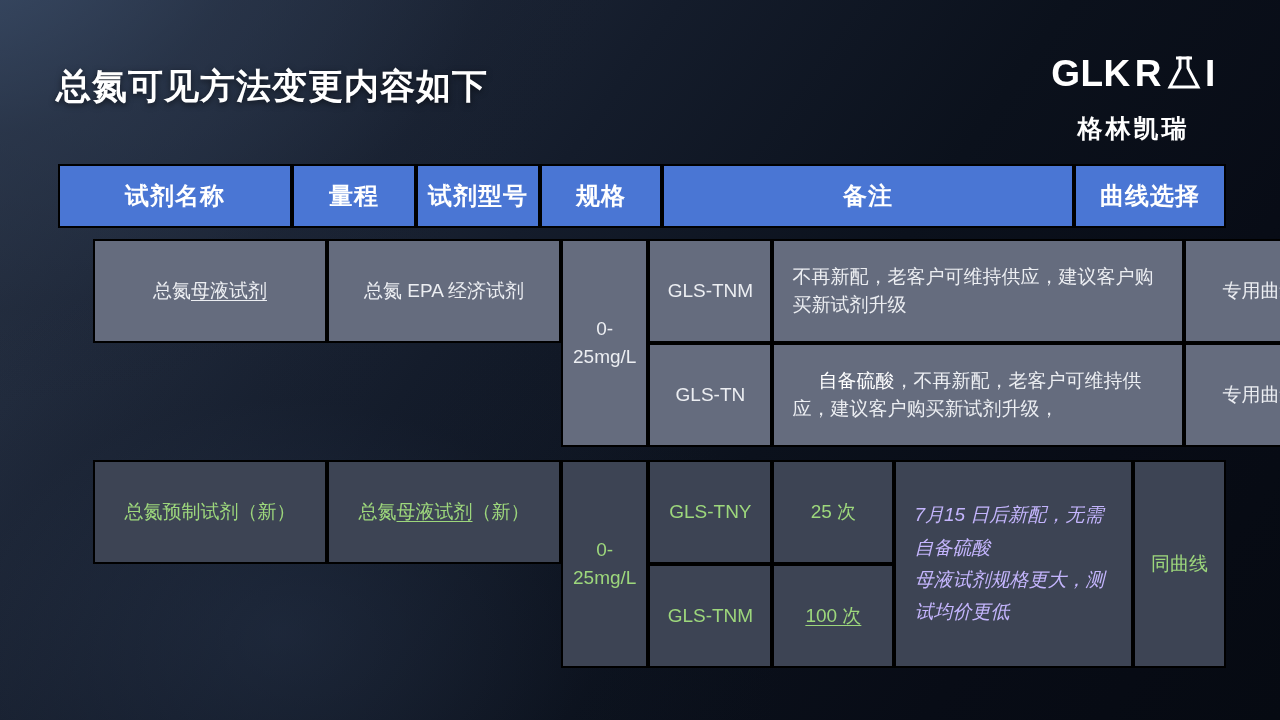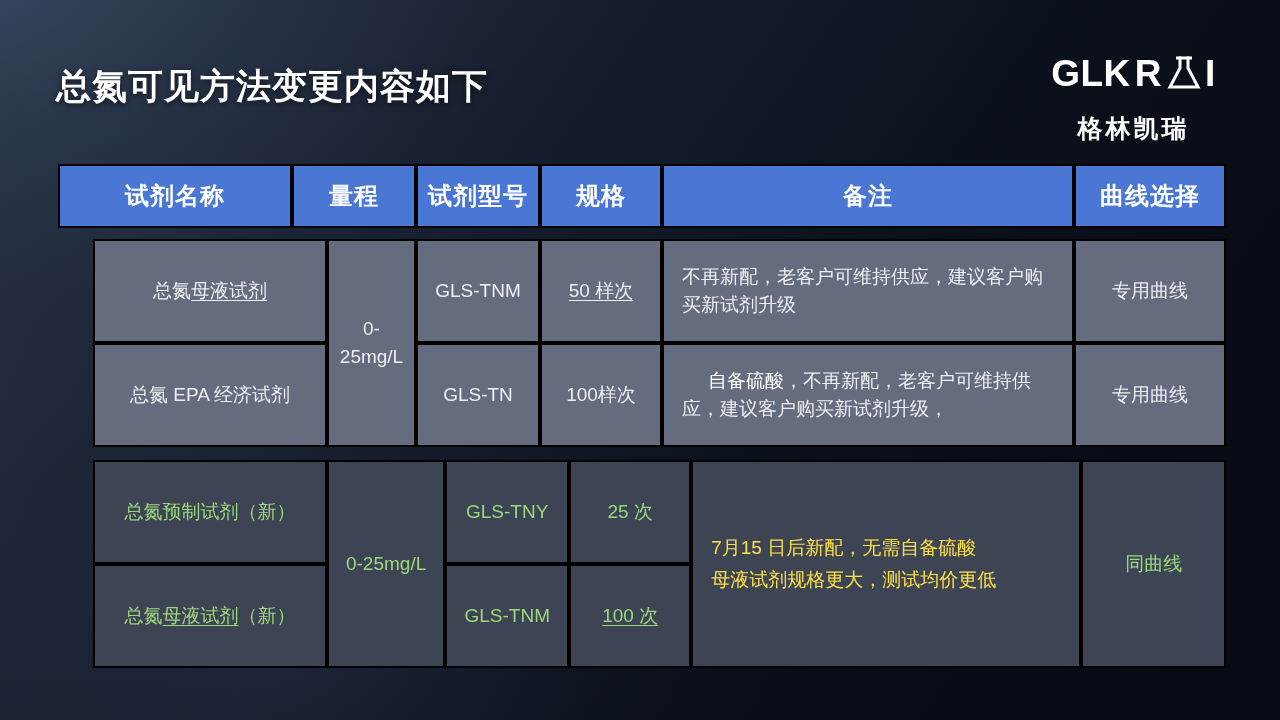--- a/index.html
+++ b/index.html
@@ -117,21 +117,21 @@
     color: #ffffff;
     font-size: 24px;
     font-weight: bold;
     letter-spacing: 1px;
   }
 
   
   .section { display: flex; width: 100%; }
   .section + .section { margin-top: 13px; }
 
-  .sect-left   { display: flex; flex-direction: column; padding-left: 35px; }
+  .sect-left   { display: flex; flex-direction: row; padding-left: 35px; }
   .sect-rows   { display: flex; flex-direction: column; }
 
   .band-old .cell { background: #656c7e; color: #eceef2; }
   .band-new .cell { background: #3d4454; color: #9dd77c; }
 
   .r-tall { height: 104px; }
 
   .note-cell {
     justify-content: flex-start;
     text-align: left;
@@ -140,23 +140,24 @@
   }
   .note-cell .note-text { display: block; }
 
   .red { color: #ffffff; margin-left: 26px; }
 
   .u { text-decoration: underline; text-underline-offset: 3px; }
 
   .merged-tall { height: 208px; }
 
   .note-green {
-    color: #fde047;
+    color: #c4b5fd;
     font-size: 19px;
     line-height: 1.7;
+    font-style: italic;
   }
 </style>
 </head>
 <body>
 
 <div id="slide">
 
   <div class="slide-title">总氮可见方法变更内容如下</div>
 
   <div class="logo-block">
@@ -195,26 +196,20 @@
         </div>
       </div>
 
       <div class="cell c-range merged-tall">0-25mg/L</div>
 
       <div class="sect-rows">
         <div class="cell c-model r-tall">GLS-TNM</div>
         <div class="cell c-model r-tall">GLS-TN</div>
       </div>
 
-      <div class="sect-rows">
-        <div class="cell c-spec r-tall">
-            <span class="u">50 样次</span>
-          </div>
-        <div class="cell c-spec r-tall">100样次</div>
-      </div>
 
       <div class="sect-rows">
         <div class="cell c-note note-cell r-tall">
           <span class="note-text">不再新配，老客户可维持供应，建议客户购买新试剂升级</span>
         </div>
         <div class="cell c-note note-cell r-tall">
           <span class="note-text"><span class="red">自备硫酸</span><span>，不再新配，老客户可维持供应，建议客户购买新试剂升级，</span></span>
         </div>
       </div>
 

